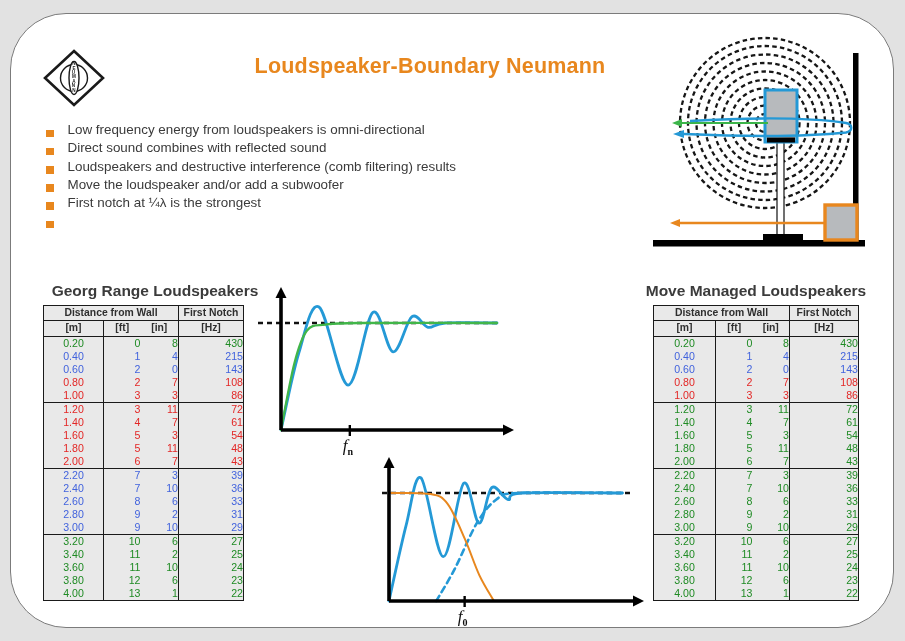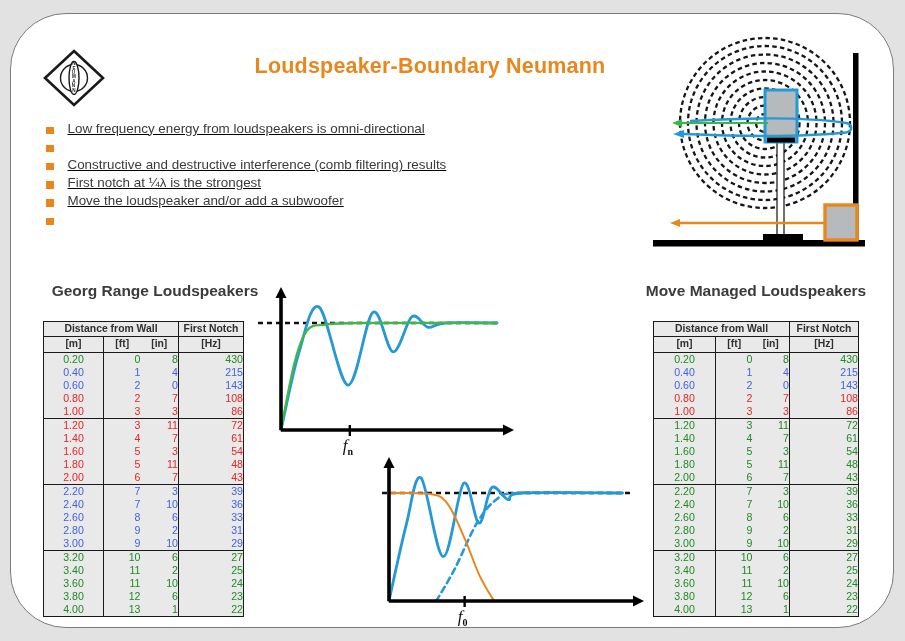--- a/index.html
+++ b/index.html
@@ -4,25 +4,25 @@
 <style>
   html,body{margin:0;padding:0;background:#e2e2e2;}
   .stage{position:relative;width:905px;height:641px;background:#e2e2e2;overflow:hidden;
          font-family:"Liberation Sans",sans-serif;}
   .abs{position:absolute;}
   .slide{left:10px;top:13px;width:882px;height:613px;background:#ffffff;
          border:1.5px solid #7b7b7b;border-radius:56px;}
   .title{left:170px;top:54px;width:520px;text-align:center;font-size:21.5px;
          font-weight:bold;color:#e8871e;letter-spacing:.2px;}
   .bullets{left:46px;top:119px;width:560px;}
-  .bullet-row{display:flex;align-items:center;height:18.2px;text-decoration:underline;}
+  .bullet-row{display:flex;align-items:flex-end;height:18.2px;}
   .bullet-sq{flex:none;width:7.5px;height:7.5px;background:#e8871e;margin:4.5px 14px 0 0;}
   .bullet-tx{font-size:13.4px;color:#3a3a3a;white-space:nowrap;}
   .section-title{font-size:15.5px;font-weight:bold;color:#3b3b3b;text-align:center;white-space:nowrap;}
-  table.data{border-collapse:collapse;background:#e9e9e9;border:1.6px solid #1a1a1a;table-layout:fixed;margin-top:16px;}
+  table.data{border-collapse:collapse;background:#e9e9e9;border:1.6px solid #1a1a1a;table-layout:fixed;}
   table.data th{font-size:10.4px;font-weight:bold;color:#2f2f2f;line-height:14.4px;padding:0;text-align:center;}
   table.data thead tr:first-child th{border-bottom:1.1px solid #1a1a1a;}
   table.data thead tr:last-child th{border-bottom:1.3px solid #1a1a1a;}
   table.data td{font-size:10.6px;line-height:13px;padding:0;}
   .v-r{border-right:1.2px solid #1a1a1a;}
   tr.group-start td{border-top:1.2px solid #1a1a1a;}
   td.col-m{text-align:center;}
   td.col-ft{text-align:right;padding-right:13px;}
   td.col-in{text-align:right;padding-right:13px;}
   td.col-hz{text-align:right;padding-right:23px;}
@@ -47,32 +47,33 @@
 
   <div class="abs title">Loudspeaker-Boundary Neumann</div>
 
   <div class="abs bullets" id="bullets">
       <div class="bullet-row">
         <span class="bullet-sq"></span>
         <span class="bullet-tx">Low frequency energy from loudspeakers is omni-directional</span>
       </div>
       <div class="bullet-row">
         <span class="bullet-sq"></span>
-      </div>
-      <div class="bullet-row">
-        <span class="bullet-sq"></span>
-        <span class="bullet-tx">Constructive and destructive interference (comb filtering) results</span>
+        <span class="bullet-tx">Direct sound combines with reflected sound</span>
+      </div>
+      <div class="bullet-row">
+        <span class="bullet-sq"></span>
+        <span class="bullet-tx">Loudspeakers and destructive interference (comb filtering) results</span>
+      </div>
+      <div class="bullet-row">
+        <span class="bullet-sq"></span>
+        <span class="bullet-tx">Move the loudspeaker and/or add a subwoofer</span>
       </div>
       <div class="bullet-row">
         <span class="bullet-sq"></span>
         <span class="bullet-tx">First notch at ¼λ is the strongest</span>
-      </div>
-      <div class="bullet-row">
-        <span class="bullet-sq"></span>
-        <span class="bullet-tx">Move the loudspeaker and/or add a subwoofer</span>
       </div>
       <div class="bullet-row">
         <span class="bullet-sq"></span>
       </div>
     </div>
 
   <svg class="abs" style="left:650px;top:20px" width="228" height="232" viewBox="0 0 228 232">
     <g fill="none" stroke="#161616" stroke-width="2.3" stroke-dasharray="4.5 3.2">
       <circle cx="115" cy="103" r="9"></circle>
         <circle cx="115" cy="103" r="17.5"></circle>

